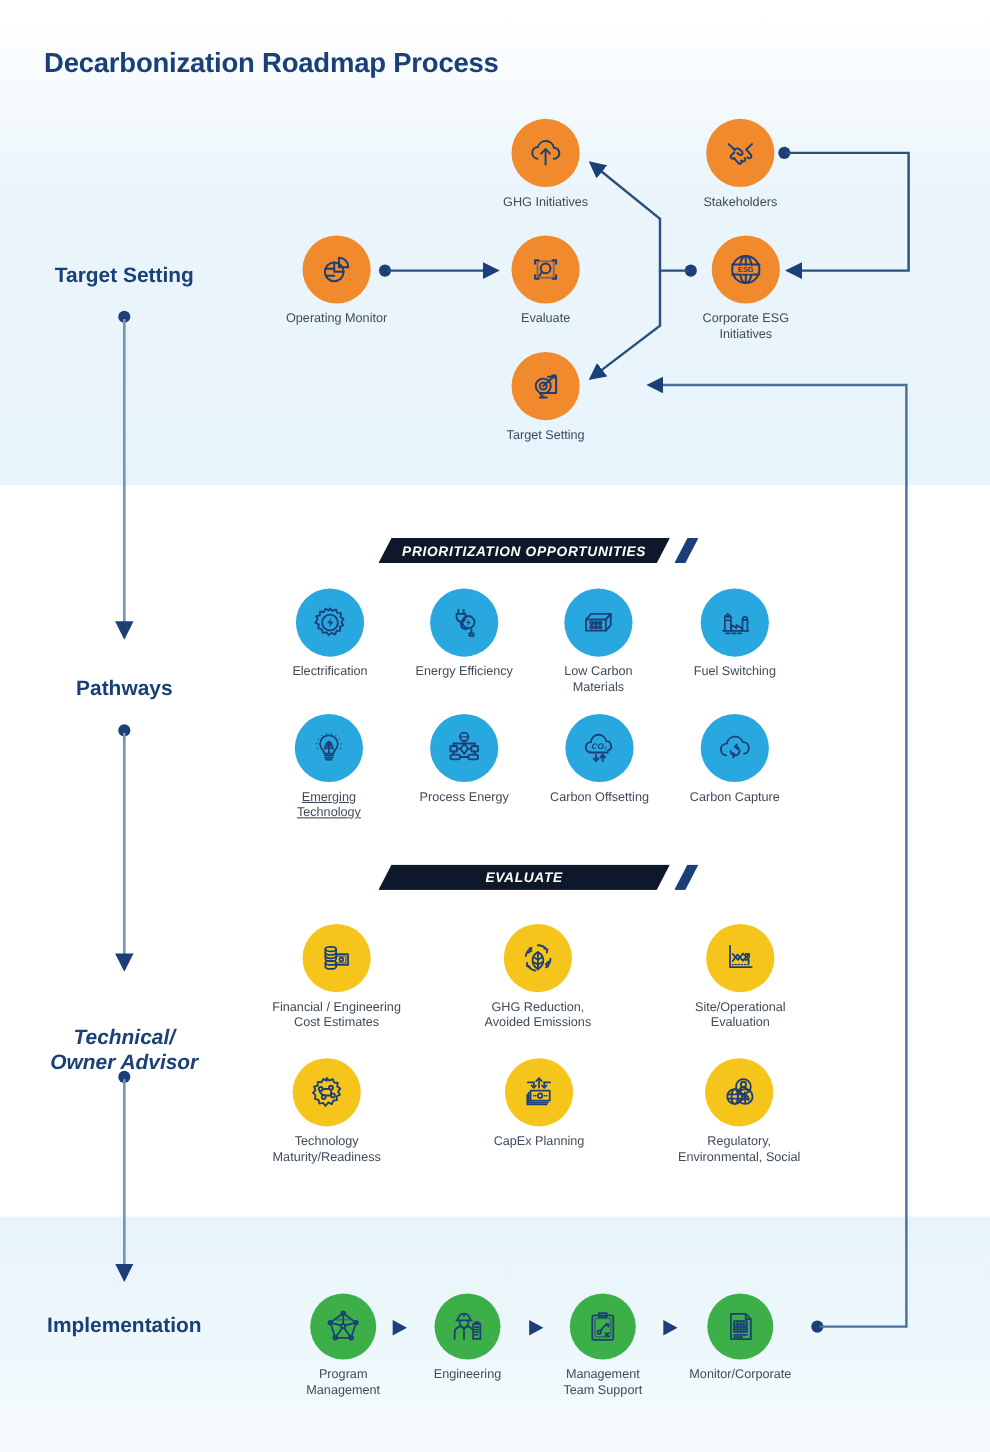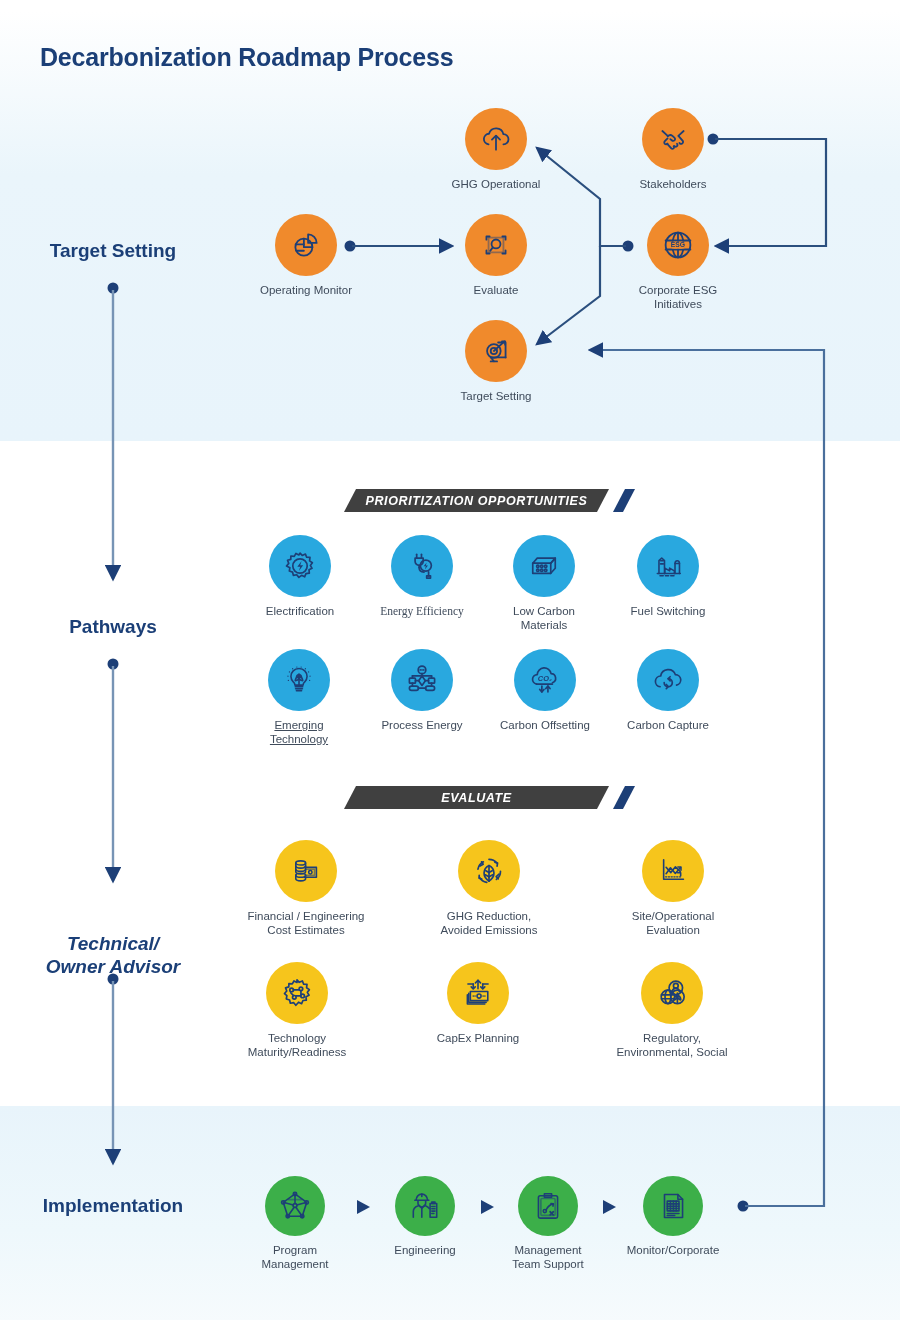--- a/index.html
+++ b/index.html
@@ -58,21 +58,21 @@
   
   .c-orange{background:#F08A2C;}
   .c-blue{background:#29A8DF;}
   .c-yellow{background:#F6C51C;}
   .c-green{background:#3CAF49;}
 
   
   .banner{
     position:absolute;
     height:23px;
-    background:#404040;
+    background:#0f172a;
     color:#ffffff;
     font-size:12.5px;font-weight:bold;font-style:italic;
     letter-spacing:0.6px;
     display:flex;align-items:center;justify-content:center;
     -webkit-clip-path:polygon(12px 0,100% 0,calc(100% - 12px) 100%,0 100%);
     clip-path:polygon(12px 0,100% 0,calc(100% - 12px) 100%,0 100%);
   }
   .banner-tail{
     position:absolute;height:23px;width:22px;background:#1d3f77;
     -webkit-clip-path:polygon(12px 0,100% 0,calc(100% - 12px) 100%,0 100%);
@@ -160,21 +160,21 @@
   <div class="node" style="left:436px;top:97px;width:120px;">
     <div class="circ c-orange" style="width:62px;height:62px;">
       <span>
         <svg width="34" height="34" viewBox="0 0 32 32" fill="none" stroke="#1d3f77" stroke-width="1.7" stroke-linecap="round" stroke-linejoin="round">
           <path d="M9 21a5 5 0 0 1 .4-9.96A7 7 0 0 1 23 11.5a4.75 4.75 0 0 1 0 9.5"></path>
           <path d="M16 26V13"></path>
             <path d="M12.2 16.6 16 12.8l3.8 3.8"></path>
         </svg>
       </span>
     </div>
-    <div class="cap">GHG Operational</div>
+    <div class="cap">GHG Initiatives</div>
   </div>
 
   <div class="node" style="left:613px;top:97px;width:120px;">
     <div class="circ c-orange" style="width:62px;height:62px;">
       <span>
         <svg width="34" height="34" viewBox="0 0 32 32" fill="none" stroke="#1d3f77" stroke-width="1.7" stroke-linecap="round" stroke-linejoin="round">
           <path d="M6 8.5 11 13"></path>
             <path d="M26 8.5 21 13"></path>
           <path d="M11 13.5c1.6-1.7 3-1.7 4.5-.4l1.8 1.6c.9.8.9 1.9.1 2.6-.8.7-1.8.6-2.6-.1l-1.3-1.1"></path>
           <path d="M21.5 13.5 25 17.6c.8.9.6 2-.3 2.6-.9.6-1.9.4-2.6-.4"></path>
@@ -266,21 +266,21 @@
         <svg width="36" height="36" viewBox="0 0 32 32" fill="none" stroke="#1d3f77" stroke-width="1.5" stroke-linecap="round" stroke-linejoin="round">
           <path d="M16 4.5 18 6.6l2.8-1.2 1.1 2.8 3 .2-.4 3 2.5 1.7-1.8 2.4 1.5 2.6-2.7 1.3.3 3-3 .4-1.2 2.8-2.7-1.3-2.4 1.8-1.9-2.3-3 .5-.7-2.9-2.9-.9.5-3L4 16l2-2.3-1.1-2.8 2.9-.8.1-3 3 .3 1.5-2.6 2.6 1.4z"></path>
           <circle cx="16" cy="16" r="6.4"></circle>
           <path d="M17.4 11.6 13.6 16.6h2.6l-1.2 3.8 3.8-5h-2.6z" fill="#1d3f77" stroke="none"></path>
         </svg>
       </span>
     </div>
     <div class="cap">Electrification</div>
   </div>
 
-  <div class="node" style="left:361px;top:524px;width:122px;font-family:Liberation Serif, serif;">
+  <div class="node" style="left:361px;top:524px;width:122px;">
     <div class="circ c-blue" style="width:62px;height:62px;">
       <span>
         <svg width="34" height="34" viewBox="0 0 32 32" fill="none" stroke="#1d3f77" stroke-width="1.6" stroke-linecap="round" stroke-linejoin="round">
           <path d="M11 5v3"></path>
             <path d="M15.5 5v3"></path>
           <path d="M9.5 8.5h7.6v3a3.8 3.8 0 0 1-3.8 3.8 3.8 3.8 0 0 1-3.8-3.8z"></path>
           <path d="M13.3 15.3v2.2"></path>
           <path d="M13.3 17.5c0 3.4 2.4 4.2 4.6 4.2"></path>
           <circle cx="19.6" cy="15.6" r="5.2"></circle>
           <path d="M20.4 12.6 17.6 16.3h2l-.9 2.9 2.9-3.7h-2z" fill="#1d3f77" stroke="none"></path>
@@ -505,21 +505,21 @@
             <path d="M19.5 13.9v3.1"></path>
           <path d="M19.4 18.6h-4.2"></path>
             <path d="M13 18.4 10.4 15.8"></path>
         </svg>
       </span>
     </div>
     <div class="cap" style="white-space:pre-line;">Technology
 Maturity/Readiness</div>
   </div>
 
-  <div class="node" style="left:413px;top:951px;width:130px;">
+  <div class="node" style="left:425px;top:951px;width:130px;">
     <div class="circ c-yellow" style="width:62px;height:62px;">
       <span>
         <svg width="34" height="34" viewBox="0 0 32 32" fill="none" stroke="#1d3f77" stroke-width="1.5" stroke-linecap="round" stroke-linejoin="round">
           <path d="M16 4v8"></path>
             <path d="M13.6 6.5 16 4l2.4 2.5"></path>
           <path d="M6.5 7.6h5.2"></path>
             <path d="M11.5 7.6v4.2"></path>
             <path d="M9.6 10.2l1.9 1.9 1.9-1.9"></path>
           <path d="M25.5 7.6h-5.2"></path>
             <path d="M20.5 7.6v4.2"></path>
@@ -553,21 +553,21 @@
           <path d="M20.8 24.2V16"></path>
           <path d="M20.8 17.8c-2 1-3 2.6-3 4.3 1.4.1 3-1.2 3-4.3z"></path>
           <path d="M20.8 17.8c2 1 3 2.6 3 4.3-1.4.1-3-1.2-3-4.3z"></path>
         </svg>
       </span>
     </div>
     <div class="cap" style="white-space:pre-line;">Regulatory,
 Environmental, Social</div>
   </div>
 
-  <div class="node" style="left:235px;top:1165px;width:120px;">
+  <div class="node" style="left:252px;top:1165px;width:120px;">
     <div class="circ c-green" style="width:60px;height:60px;">
       <span>
         <svg width="34" height="34" viewBox="0 0 32 32" fill="none" stroke="#1d3f77" stroke-width="1.5" stroke-linecap="round" stroke-linejoin="round">
           <path d="M16 4.6 27 12.6 22.8 25.6H9.2L5 12.6z"></path>
           <circle cx="16" cy="4.6" r="1.6"></circle>
             <circle cx="27" cy="12.6" r="1.6"></circle>
           <circle cx="22.8" cy="25.6" r="1.6"></circle>
             <circle cx="9.2" cy="25.6" r="1.6"></circle>
           <circle cx="5" cy="12.6" r="1.6"></circle>
           <circle cx="16" cy="15.6" r="1.8"></circle>

